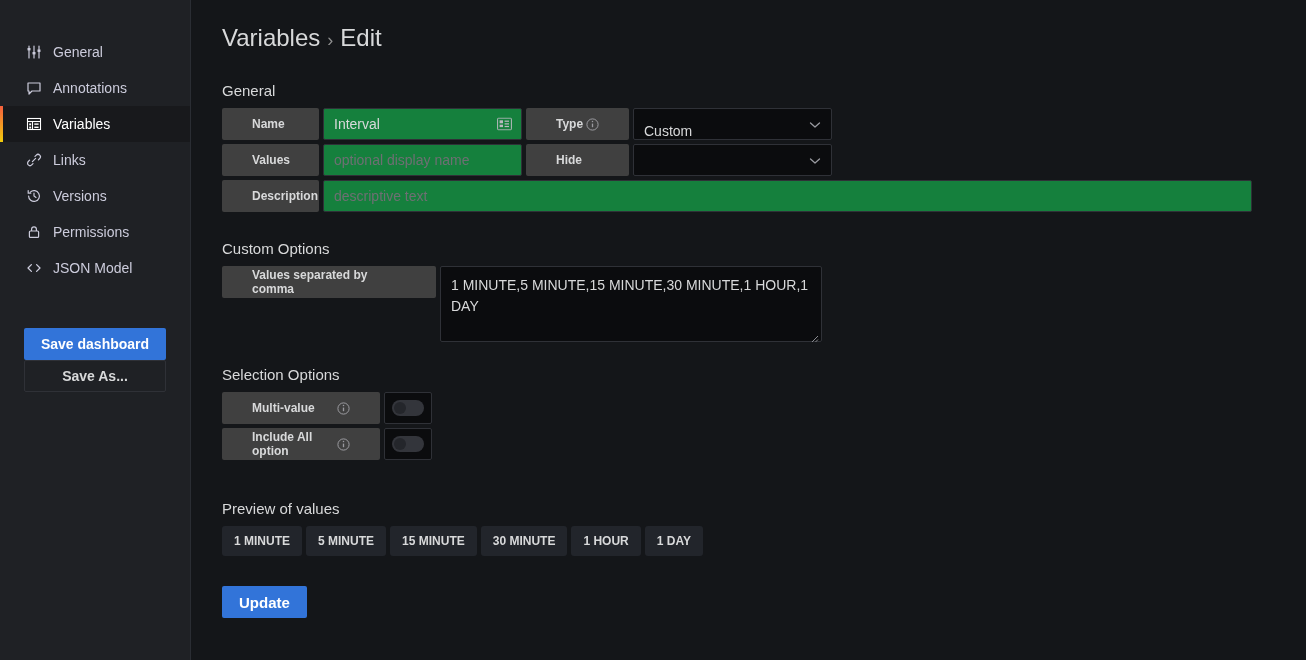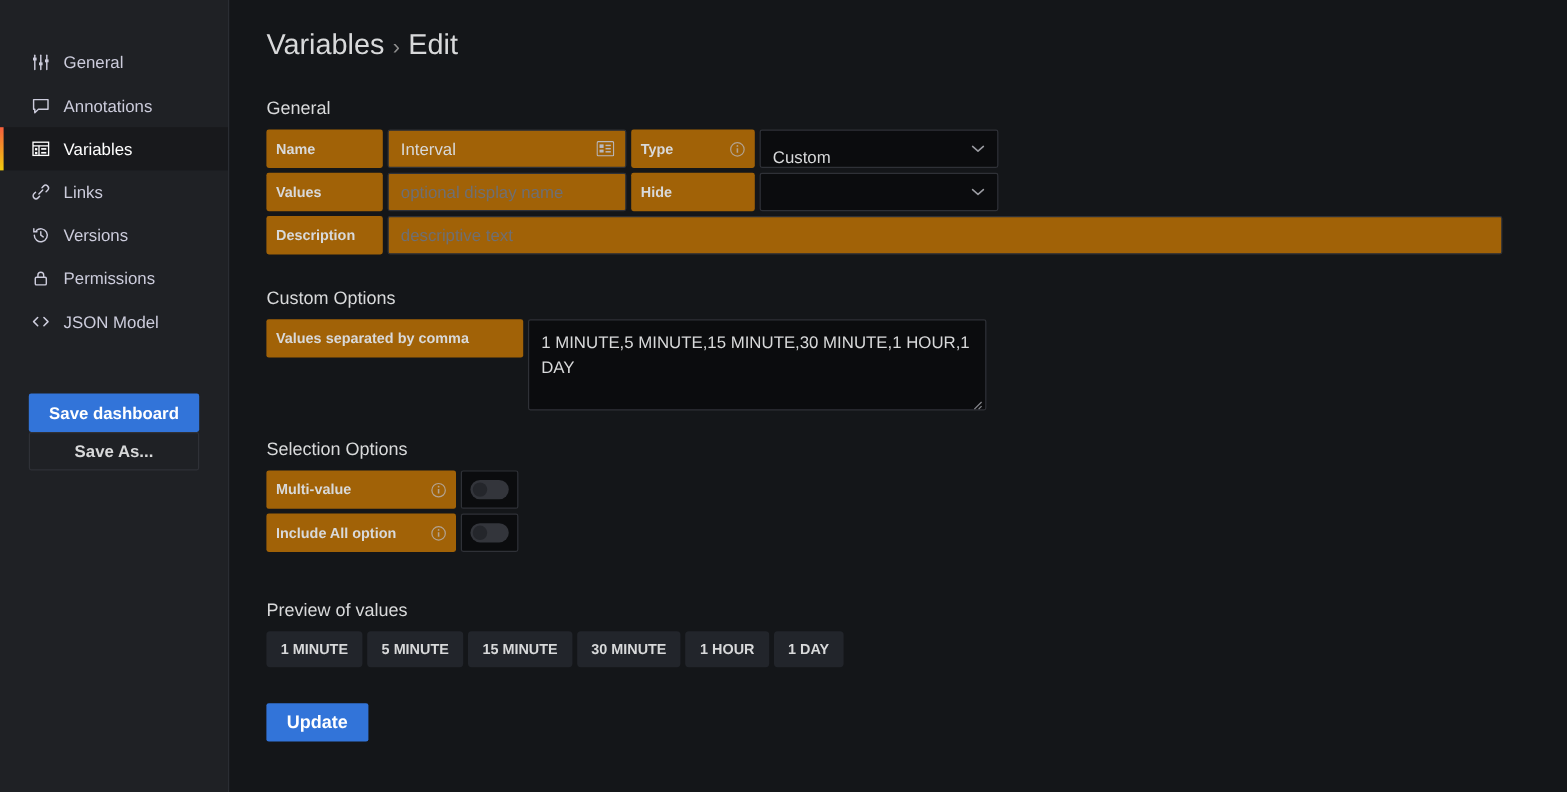--- a/index.html
+++ b/index.html
@@ -85,39 +85,39 @@
 
   .section-title {
     font-size: 15px; color: #d8d9da;
     margin-bottom: 9px;
   }
   .section { margin-bottom: 0; }
 
   
   .form-row { display: flex; align-items: stretch; margin-bottom: 4px; }
   .field-label {
-    background: #a16207;
+    background: #404040;
     color: #d8d9da;
     font-size: 12px; font-weight: bold;
     display: flex; align-items: center;
-    padding: 0 8px;
+    padding: 0 30px;
     border-radius: 2px;
     height: 32px;
     flex: 0 0 auto;
   }
   .field-label.w-name { width: 97px; }
   .field-label.w-type { width: 103px; justify-content: space-between; }
   .field-label.w-desc { width: 97px; }
   .field-label.w-values { width: 214px; }
   .field-label.w-sel { width: 158px; justify-content: space-between; }
 
   .input-wrap {
     position: relative;
     display: flex; align-items: center;
-    background: #a16207;
+    background: #15803d;
     border: 1px solid #2f3137;
     border-radius: 2px;
     height: 32px;
     margin-left: 4px;
   }
   .input-wrap.w-main { width: 199px; }
   .input-wrap.w-desc { width: 929px; }
   .text-input {
     background: transparent; border: none; outline: none;
     color: #d8d9da; font-size: 14px;

